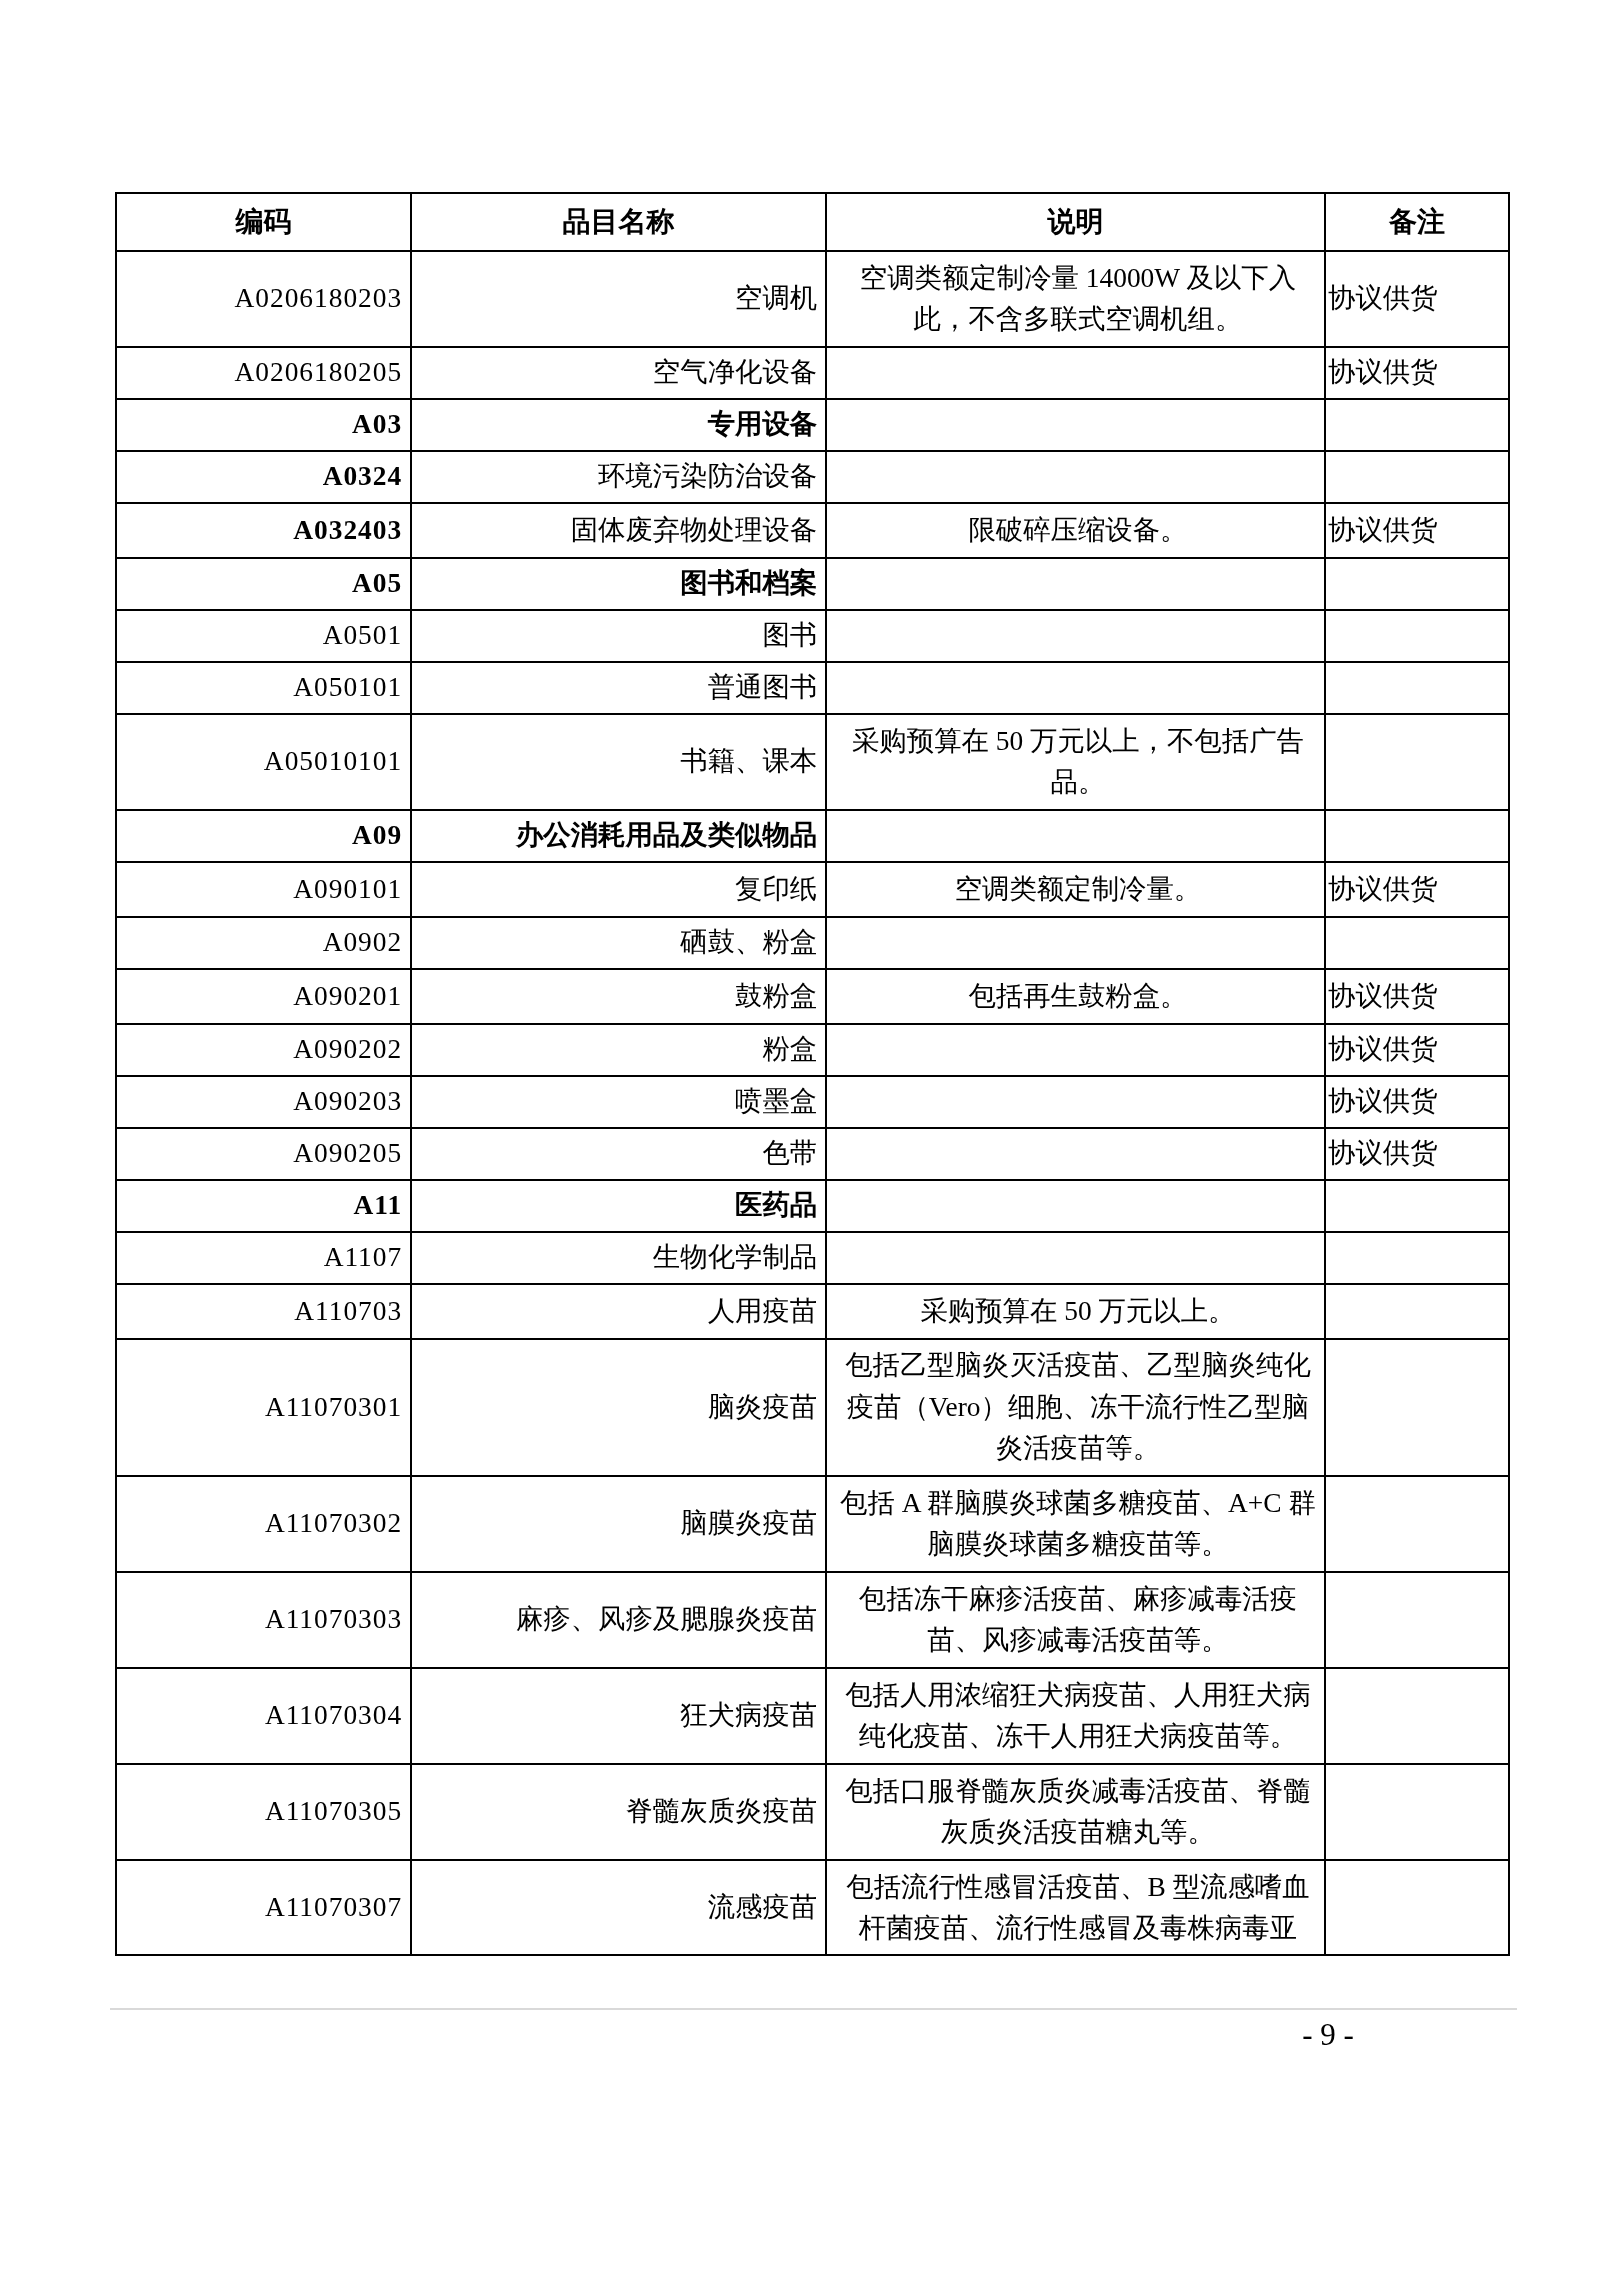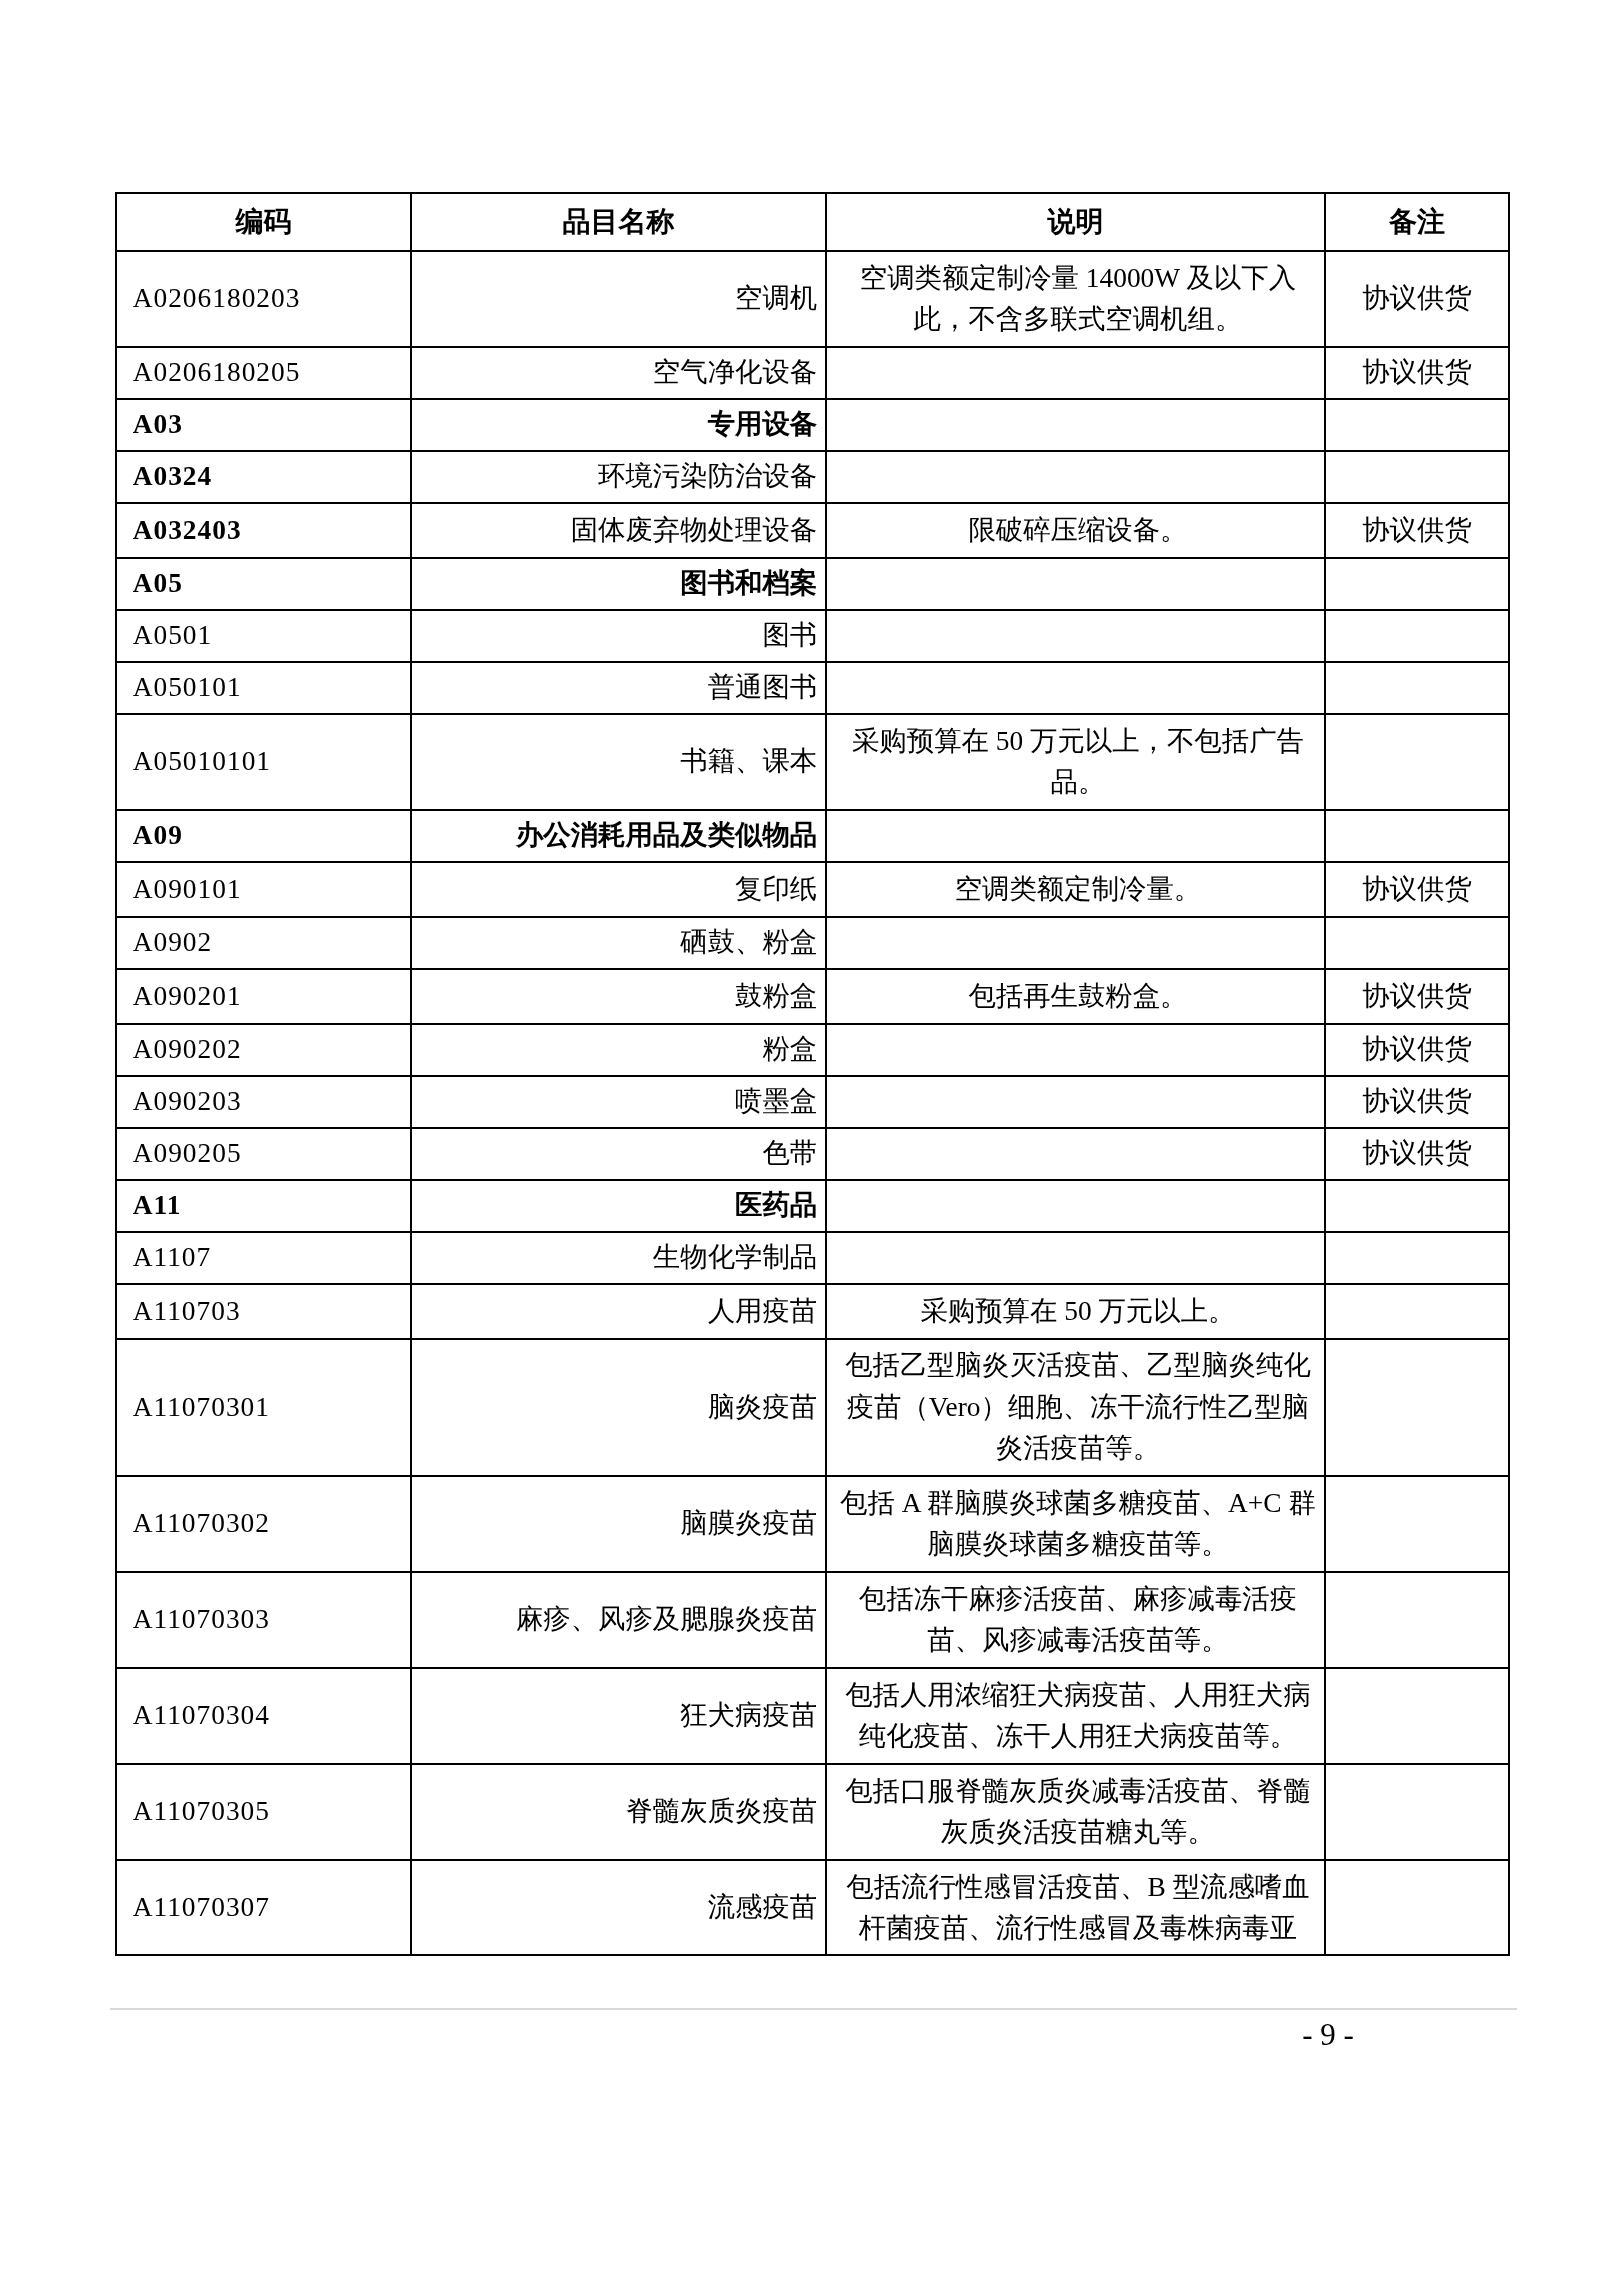--- a/index.html
+++ b/index.html
@@ -34,35 +34,35 @@
   }
   table.catalog th {
     height: 52px;
     font-weight: bold;
     font-size: 28px;
     text-align: center;
     padding: 2px 14px;
   }
   td.c-code {
     padding: 3.9px 7.8px 3.9px 15.7px;
-    text-align: left;
+    text-align: right;
     letter-spacing: 1px;
   }
   td.c-name {
     padding: 3.9px 7.8px 3.9px 14.7px;
     text-align: right;
   }
   td.c-desc {
     padding: 5.9px 7.8px 5.9px 12.7px;
     text-align: center;
     font-family: Liberation Serif, serif;
   }
   td.c-note {
     padding: 3.9px 2px;
-    text-align: center;
+    text-align: left;
     font-size: 26.5px;
   }
   tr.h1 { height: 52px; }
   tr.h2 { height: 86px; }
   tr.h3 { height: 119px; }
   tr.hclip { height: 79px; }
   .bold { font-weight: bold; }
   tr.hclip td.c-desc .clipbox {
     max-height: 82px;
     overflow: hidden;

